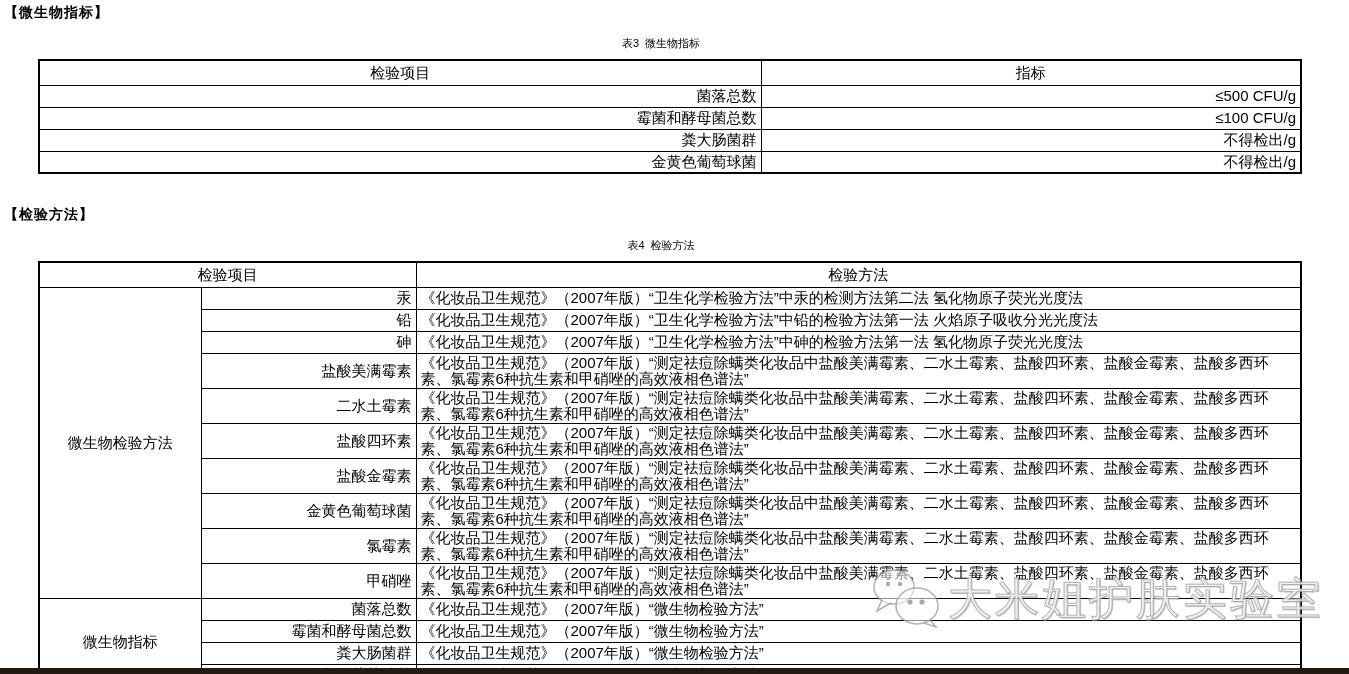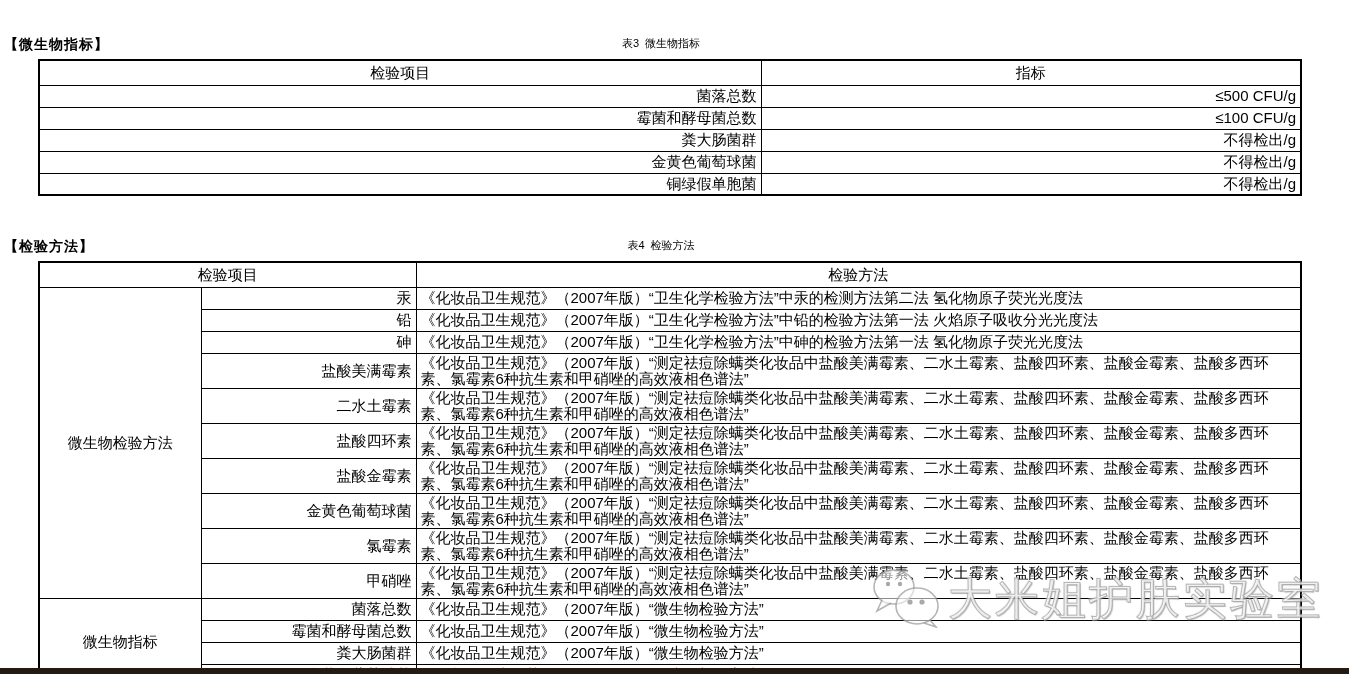--- a/index.html
+++ b/index.html
@@ -1,19 +1,19 @@
 <!DOCTYPE html>
 <html><head>
 <meta charset="utf-8">
 <style>
   * { margin:0; padding:0; box-sizing:border-box; }
   html,body { width:1349px; height:674px; background:#fff; overflow:hidden; position:relative;
     font-family:"Liberation Sans","DejaVu Sans",sans-serif; color:#000; }
   .abs { position:absolute; }
-  .section-heading { left:4px; font-size:14px; font-weight:700; letter-spacing:1px;margin-top:32px; }
+  .section-heading { left:4px; font-size:14px; font-weight:700; letter-spacing:1px; }
   .caption { left:30px; width:1262px; text-align:center; font-size:11px; white-space:pre; }
   table { border-collapse:collapse; table-layout:fixed; width:1262px; background:transparent; }
   table.doc { border:2px solid #000; }
   .doc th, .doc td { border:1px solid #000; font-weight:400; font-size:15px; line-height:16px;
     padding:1px 4px; overflow:hidden; }
   .doc th { height:25px; text-align:center;margin-left:21px; }
   .doc td { height:22px; text-align:right; }
   #table3 { left:38px; top:59px; }
   #table4 { left:38px; top:261px; }
   #table4 td.method { text-align:left; }
@@ -51,24 +51,20 @@
       <tr>
         <td>霉菌和酵母菌总数</td>
         <td>≤100 CFU/g</td>
       </tr>
       <tr>
         <td>粪大肠菌群</td>
         <td>不得检出/g</td>
       </tr>
       <tr>
         <td>金黄色葡萄球菌</td>
-        <td>不得检出/g</td>
-      </tr>
-      <tr>
-        <td>铜绿假单胞菌</td>
         <td>不得检出/g</td>
       </tr>
     </tbody>
 </table>
 
 <div class="abs section-heading" style="top:206px">【检验方法】</div>
 
 <div class="abs caption" style="top:238px">表4  检验方法</div>
 
 <table id="table4" class="abs doc">

